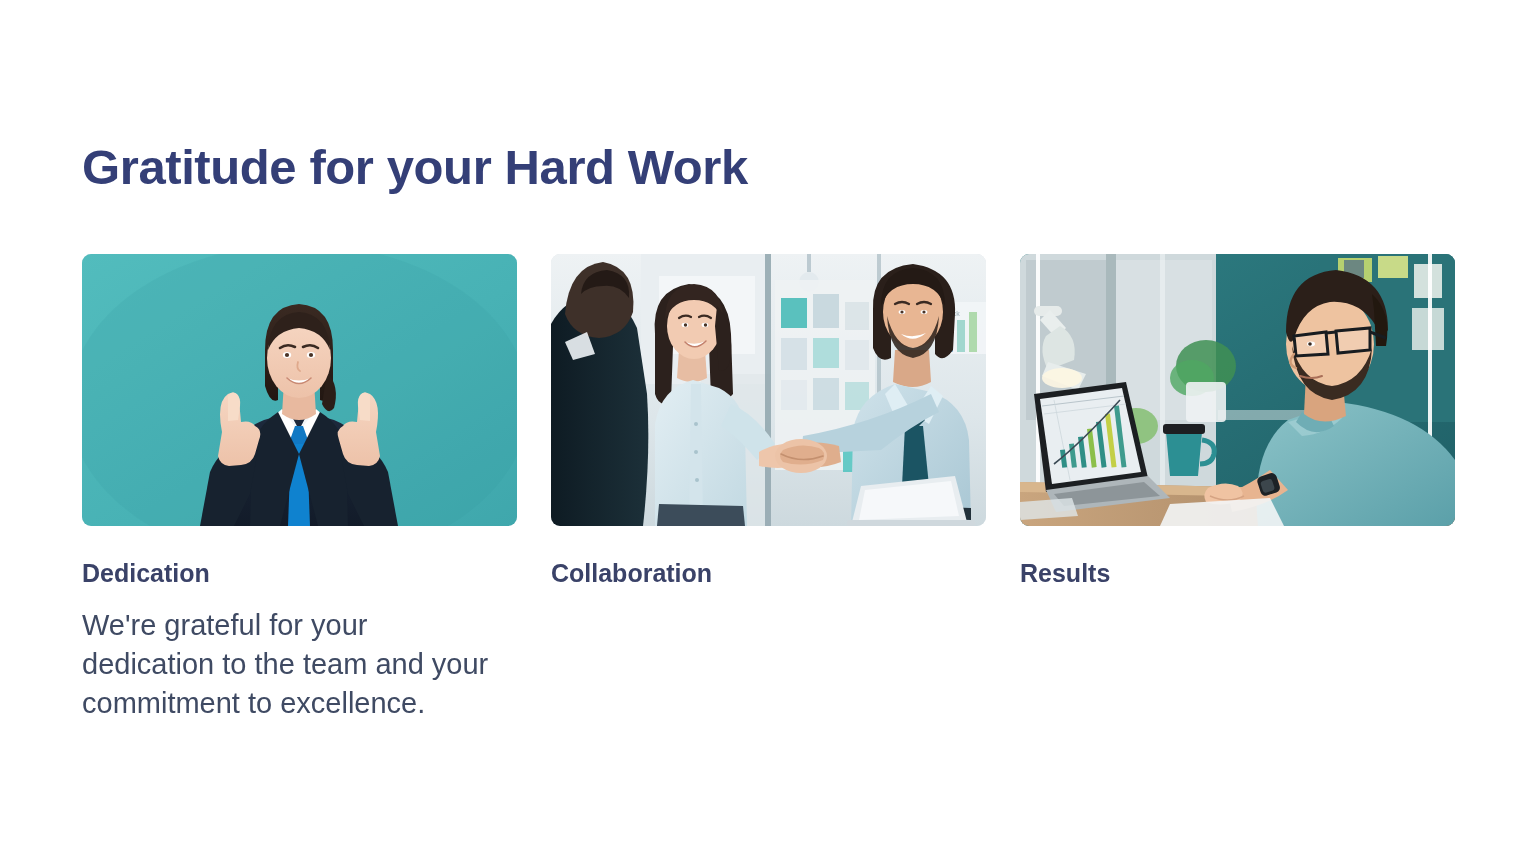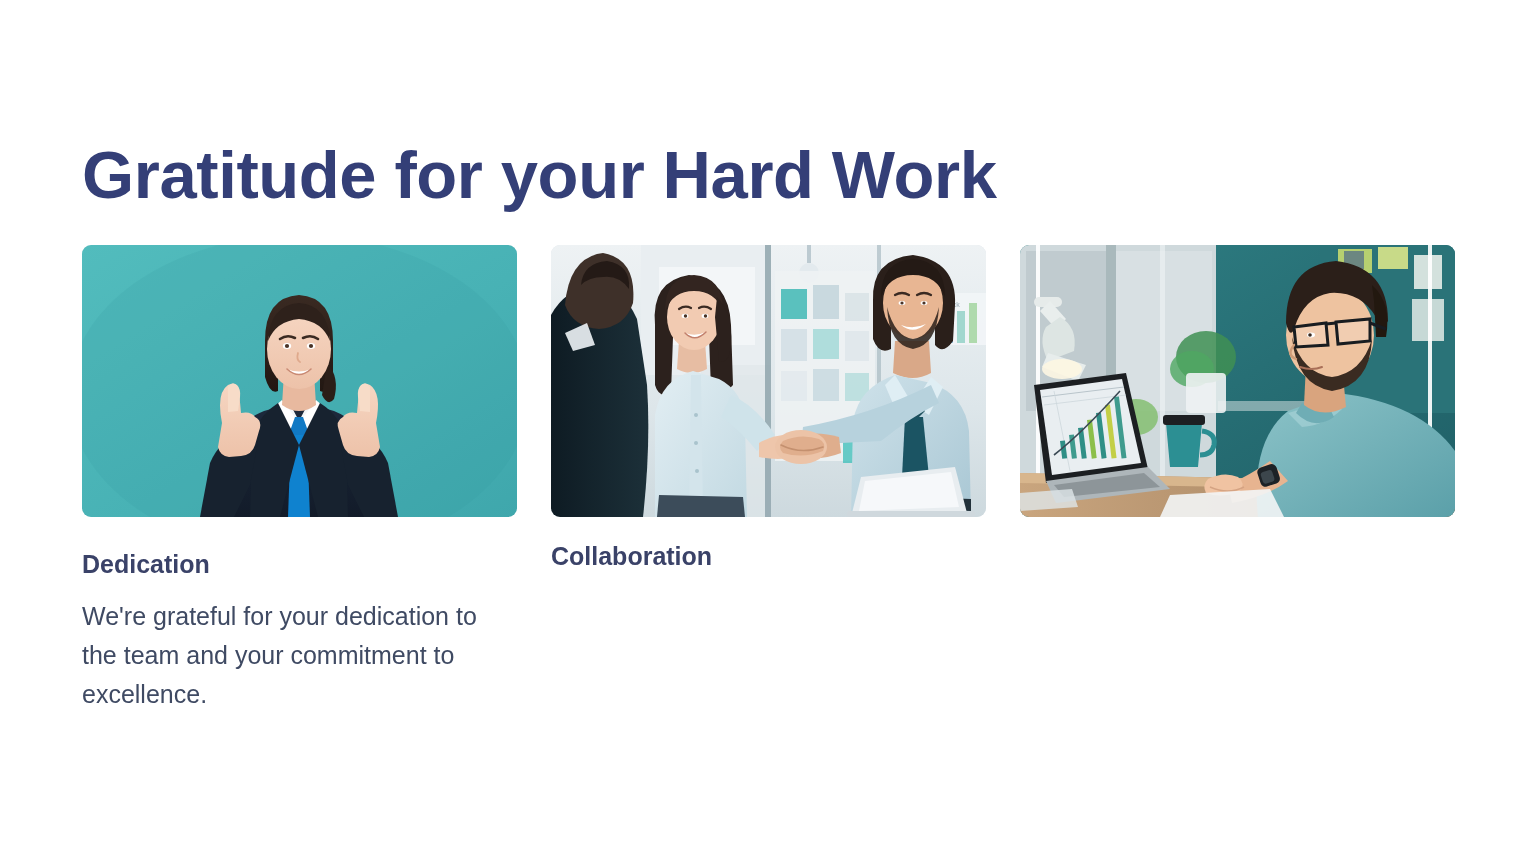--- a/index.html
+++ b/index.html
@@ -20,35 +20,35 @@
     position: relative;
     width: 1536px;
     height: 864px;
     background: #ffffff;
     box-sizing: border-box;
   }
 
   .page-title {
     position: absolute;
     left: 82px;
-    top: 140px;
+    top: 132px;
     margin: 0;
     font-family: "Liberation Sans", sans-serif;
     font-weight: bold;
-    font-size: 67px;
+    font-size: 49px;
     line-height: 70px;
     letter-spacing: -0.4px;
     color: #343f77;
     white-space: nowrap;
   }
 
   .cards {
     position: absolute;
     left: 82px;
-    top: 245px;
+    top: 254px;
     width: 1372px;
     display: flex;
     gap: 34px;
   }
 
   .card {
     width: 435px;
     flex: 0 0 435px;
   }
 
@@ -71,30 +71,30 @@
     margin: 0;
     padding: 0;
     font-family: "Liberation Sans", sans-serif;
     font-weight: bold;
     font-size: 25px;
     line-height: 30px;
     color: #3a4268;
   }
 
   .card-1 .card-title { margin-top: 32px; }
-  .card-2 .card-title { margin-top: 24px; }
+  .card-2 .card-title { margin-top: 32px; }
   .card-3 .card-title { margin-top: 32px; }
 
   .card-body {
     margin: 0;
     padding: 0;
     margin-top: 18px;
     font-family: "Liberation Sans", sans-serif;
     font-weight: normal;
-    font-size: 25px;
+    font-size: 29px;
     line-height: 39px;
     color: #3f4a63;
     max-width: 420px;
   }
 
   .card-2 .card-body { max-width: 438px; }
   .card-3 .card-body { max-width: 440px; }
 </style>
 </head>
 <body>
@@ -424,16 +424,17 @@
           <ellipse cx="291" cy="90" rx="4" ry="2.4" fill="#ffffff"></ellipse>
           <circle cx="290" cy="90" r="1.8" fill="#3a2a20"></circle>
 
           <path d="M274 100 Q266 110 276 114" stroke="#cf9b77" stroke-width="2.4" fill="none" stroke-linecap="round"></path>
           <path d="M280 122 Q292 126 302 122" stroke="#a96f58" stroke-width="2" fill="none" stroke-linecap="round"></path>
 
           <path d="M150 250 L250 244 L264 272 L140 272 Z" fill="#f3f5f6" opacity="0.9"></path>
           <path d="M0 248 L52 244 L58 262 L0 266 Z" fill="#dfe6e8" opacity="0.8"></path>
         </svg>
       </div>
+      <h2 class="card-title">Results</h2>
     </div>
 
   </div>
 </div>
 
 </body></html>

